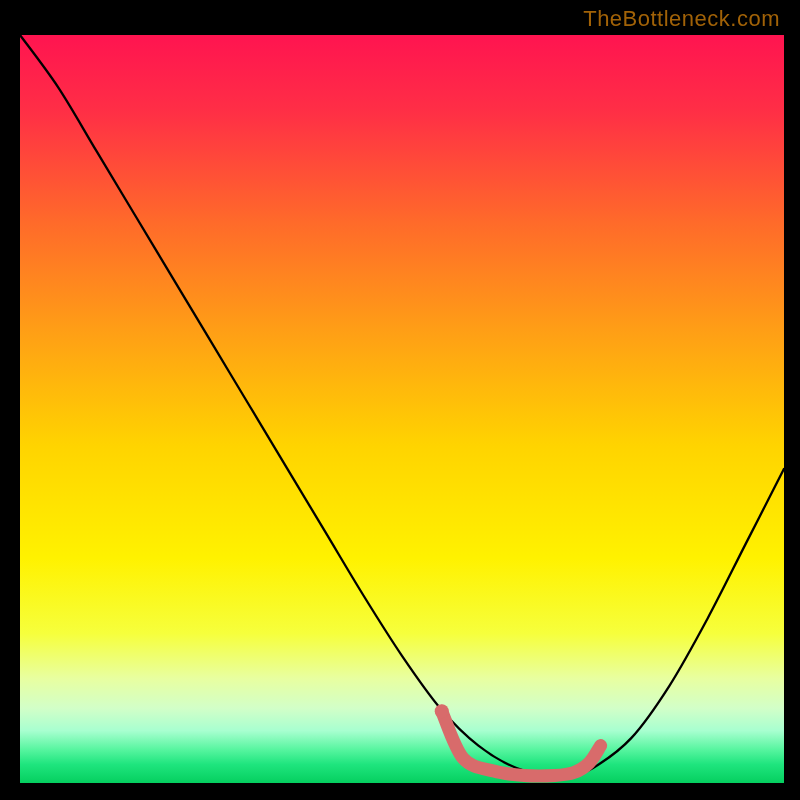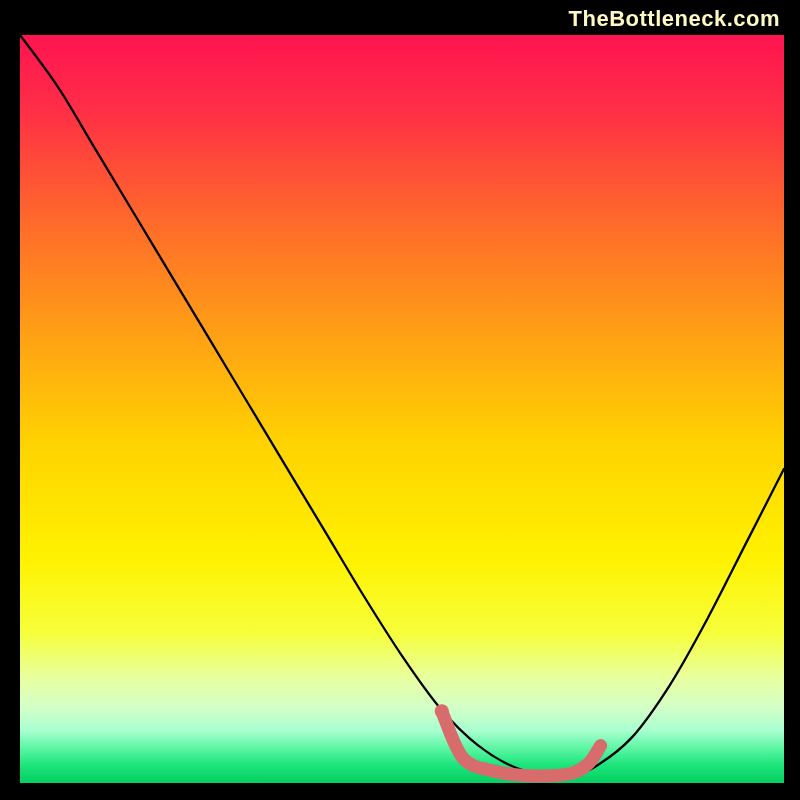--- a/index.html
+++ b/index.html
@@ -14,23 +14,23 @@
   .stage {
     position: relative;
     width: 800px;
     height: 800px;
     background: #000;
   }
   .watermark {
     position: absolute;
     top: 6px;
     right: 20px;
-    color: #fef9c3;
+    color: #a16207;
     font-size: 22px;
-    font-weight: 700;
+    font-weight: 400;
     letter-spacing: 0.5px;
     z-index: 20;
   }
   svg {
     position: absolute;
     top: 0;
     left: 0;
   }
 </style>
 </head>

